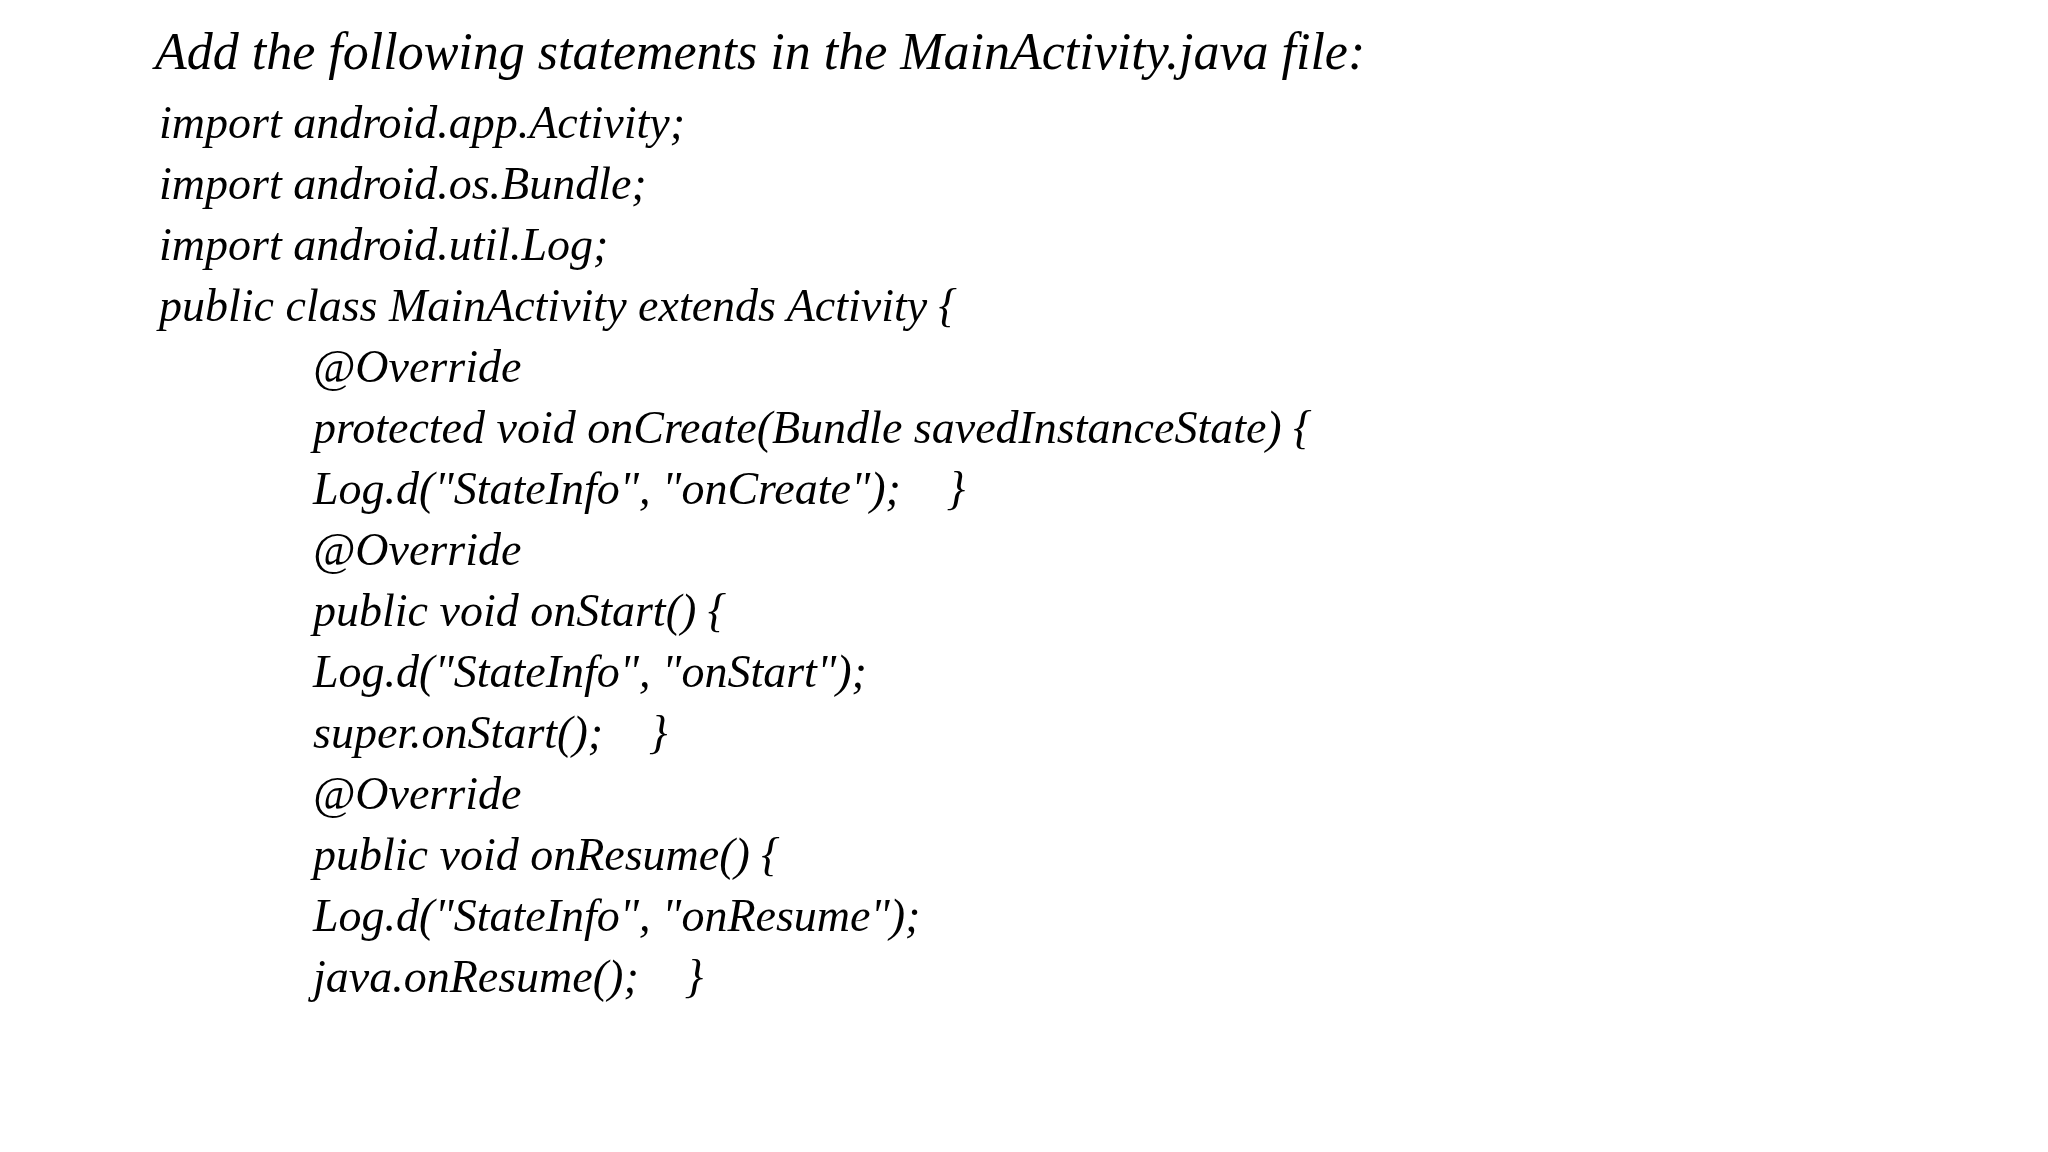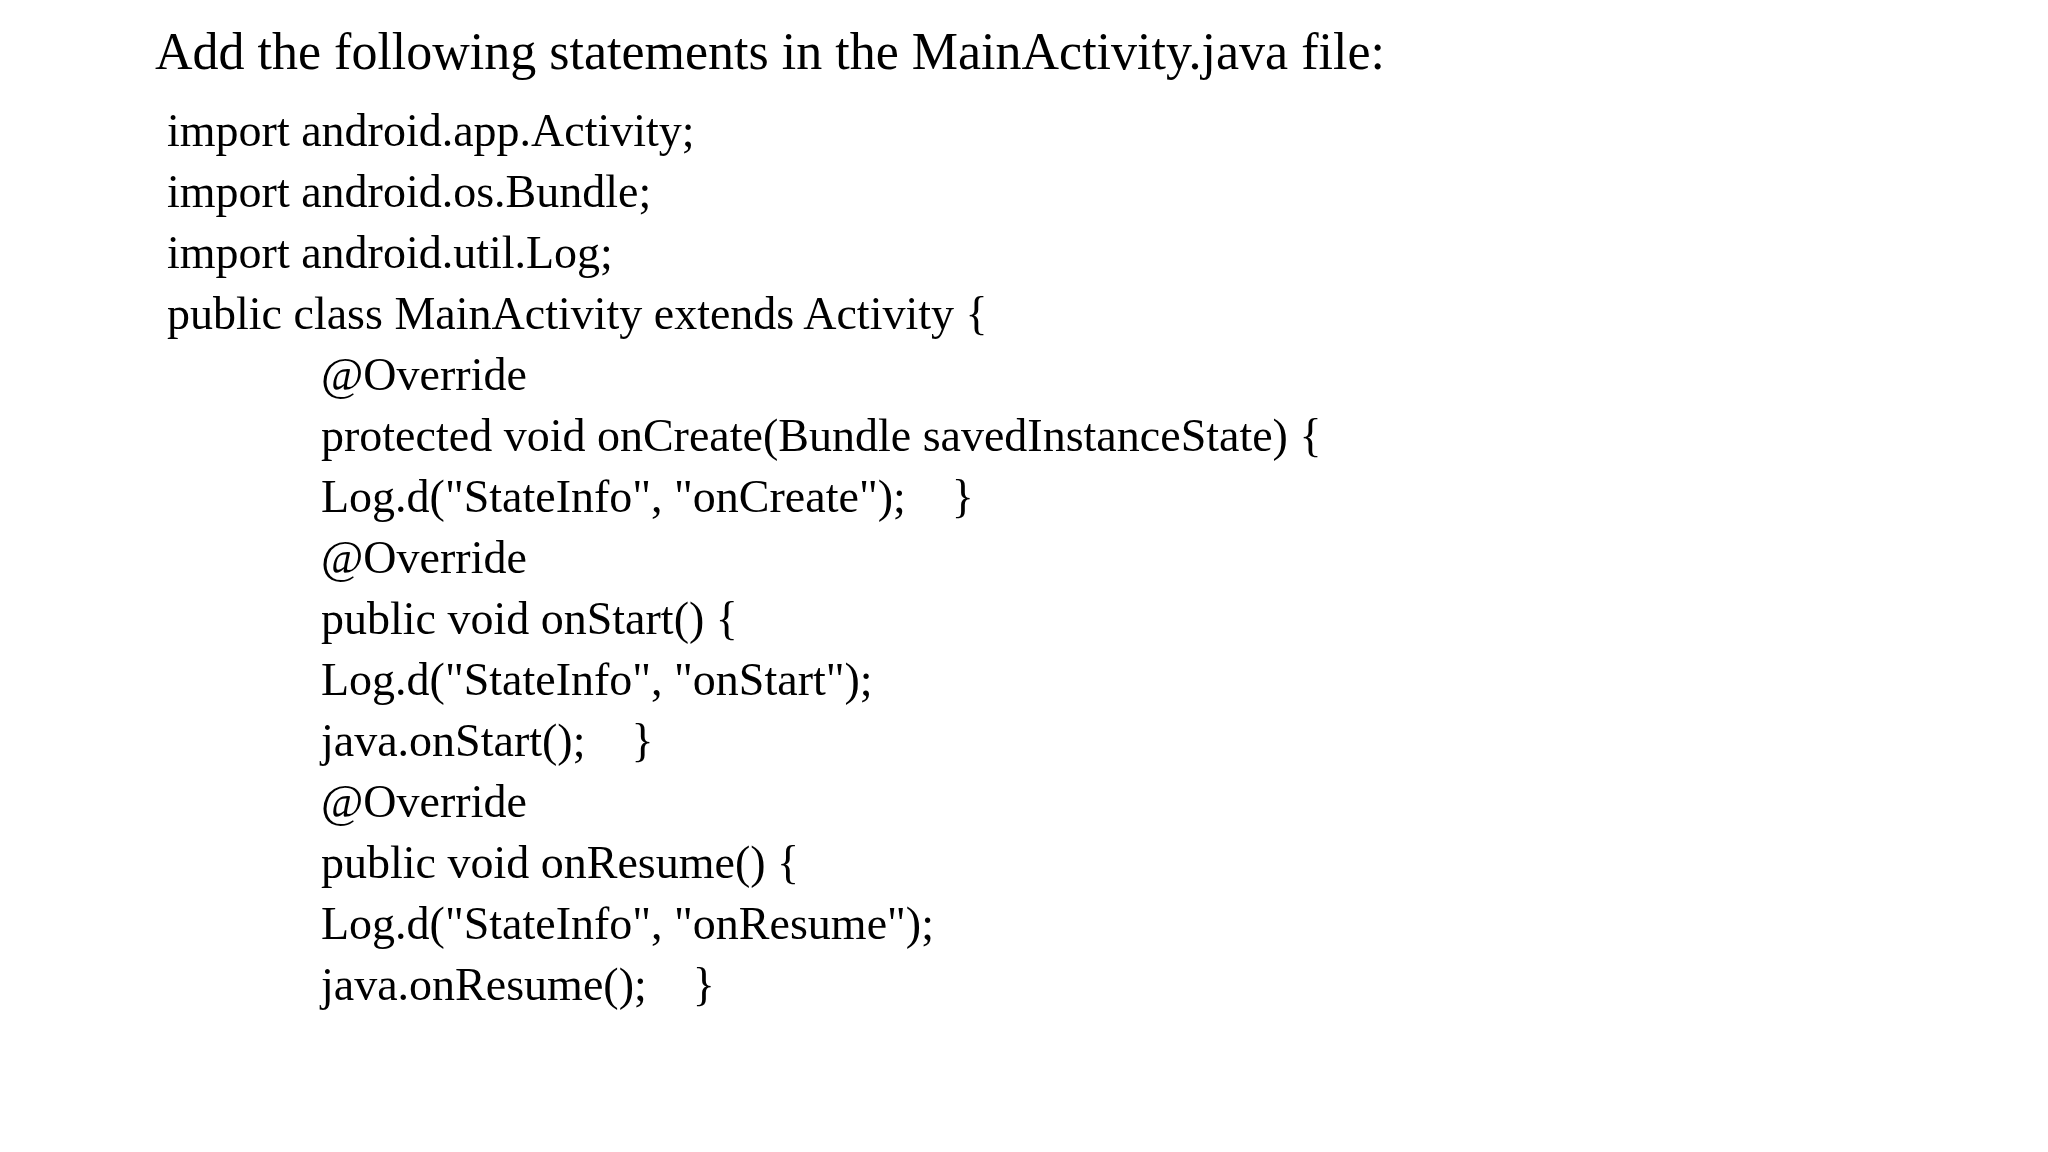--- a/index.html
+++ b/index.html
@@ -13,29 +13,30 @@
     overflow: hidden;
     font-family: "Liberation Serif", "DejaVu Serif", serif;
     color: #000000;
   }
   .page {
     box-sizing: border-box;
     width: 2048px;
     height: 839px;
     padding: 16px 40px 0 155px;
     background: #ffffff;
+    font-style: italic;
   }
   .doc-title {
     font-size: 52px;
     line-height: 72px;
     white-space: pre;
     color: #000000;
   }
   .code-block {
-    margin: 12px;
+    margin: 4px;
   }
   .code-line {
     font-size: 46px;
     line-height: 61px;
     white-space: pre;
     color: #000000;
   }
   .code-line.indent-1 {
     padding-left: 154px;
   }
@@ -49,19 +50,19 @@
       <div class="code-line">import android.app.Activity;</div>
       <div class="code-line">import android.os.Bundle;</div>
       <div class="code-line">import android.util.Log;</div>
       <div class="code-line">public class MainActivity extends Activity {</div>
       <div class="code-line indent-1">@Override</div>
       <div class="code-line indent-1">protected void onCreate(Bundle savedInstanceState) {</div>
       <div class="code-line indent-1">Log.d("StateInfo", "onCreate");    }</div>
       <div class="code-line indent-1">@Override</div>
       <div class="code-line indent-1">public void onStart() {</div>
       <div class="code-line indent-1">Log.d("StateInfo", "onStart");</div>
-      <div class="code-line indent-1">java.onStart();    }</div>
+      <div class="code-line indent-1">super.onStart();    }</div>
       <div class="code-line indent-1">@Override</div>
       <div class="code-line indent-1">public void onResume() {</div>
       <div class="code-line indent-1">Log.d("StateInfo", "onResume");</div>
       <div class="code-line indent-1">java.onResume();    }</div>
     </div>
 </div>
 
 </body></html>

